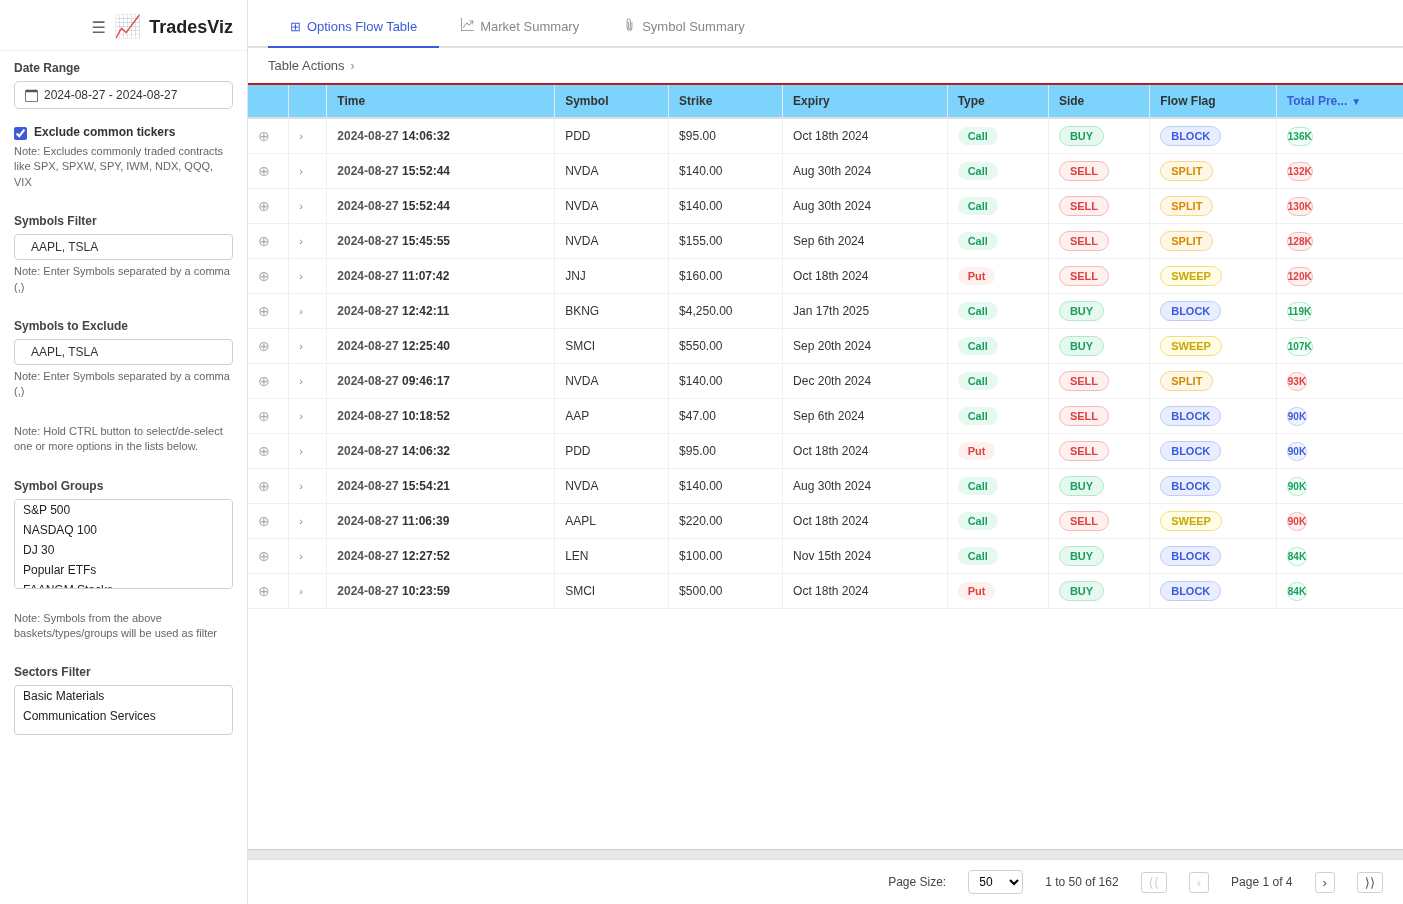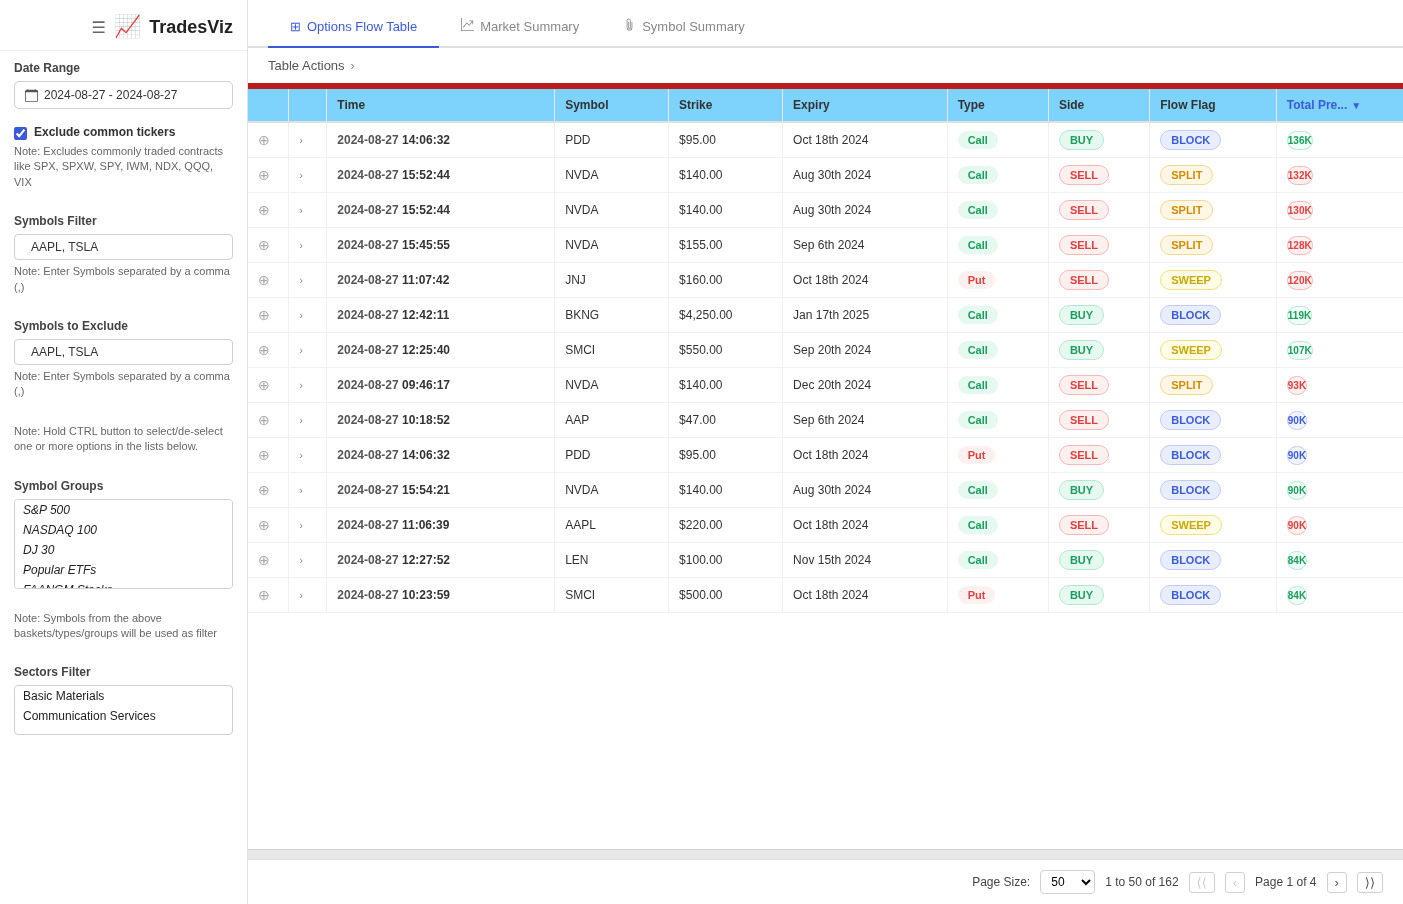--- a/index.html
+++ b/index.html
@@ -32,21 +32,21 @@
     .checkbox-label { font-size: 12px; font-weight: 600; color: #333; }
     .note-text { font-size: 11px; color: #666; margin-bottom: 8px; line-height: 1.4; }
 
     .filter-input {
       width: 100%; border: 1px solid #d0d0d0; border-radius: 4px; padding: 5px 16px;
       font-size: 12px; color: #333; margin-bottom: 4px; outline: none;
     }
 
     .symbol-groups-list {
       border: 1px solid #d0d0d0; border-radius: 4px; background: #fff;
-      height: 90px; overflow-y: auto; font-size: 12px; font-style: italic;
+      height: 90px; overflow-y: auto; font-size: 12px;
     }
     .symbol-groups-list .group-item { padding: 3px 8px; cursor: pointer; }
 
     .sectors-list {
       border: 1px solid #d0d0d0; border-radius: 4px; background: #fff;
       height: 50px; overflow-y: auto; font-size: 12px;
     }
     .sectors-list .sector-item { padding: 3px 8px; cursor: pointer; }
 
     .scroll-wrapper { position: relative; }
@@ -66,21 +66,21 @@
       text-decoration: none;
     }
     .tab.active { color: #3b5bdb; border-bottom: 2px solid #3b5bdb; font-weight: 500; }
     .tab svg { font-size: 14px; }
 
     
     .table-area { flex: 1; display: flex; flex-direction: column; padding: 0; overflow: hidden; background: #fff; }
 
     .table-actions-bar {
       display: flex; align-items: center; gap: 6px; padding: 10px 20px; font-size: 13px; color: #555;
-      border-bottom: 6px solid #b91c1c;
+      border-bottom: 2px solid #b91c1c;
     }
     .table-actions-bar .arrow { font-size: 12px; color: #888; }
 
     .table-scroll { flex: 1; overflow-y: auto; overflow-x: auto; }
 
     table { width: 100%; border-collapse: collapse; min-width: 900px; }
     thead th {
       background: #7dd3fc; border-bottom: 2px solid #e0e0e0; border-right: 1px solid #e8e8e8;
       padding: 9px 10px; font-size: 12px; font-weight: 700; color: #333; text-align: left;
       white-space: nowrap; position: sticky; top: 0; z-index: 2;
@@ -110,21 +110,21 @@
     .total-pre {
       display: inline-block; padding: 3px 0; border-radius: 12px; font-size: 10px; font-weight: 600;
       border: 1px solid;
     }
     .total-pre-green { color: #1a9e5c; border-color: #b3e8d0; background: #f0fff7; }
     .total-pre-red { color: #e04040; border-color: #f5b8b8; background: #fff0f0; }
     .total-pre-blue { color: #3b5bdb; border-color: #c0ccf5; background: #f0f4ff; }
 
     
     .pagination-bar {
-      display: flex; align-items: center; justify-content: flex-end; gap: 10px;
+      display: flex; align-items: center; justify-content: flex-end; gap: 22px;
       padding: 10px 20px; border-top: 1px solid #e0e0e0; background: #fff; font-size: 12px; color: #444;
     }
     .page-size-select {
       border: 1px solid #d0d0d0; border-radius: 4px; padding: 3px 6px; font-size: 12px;
       background: #fff; cursor: pointer;
     }
     .page-nav-btn {
       border: 1px solid #d0d0d0; border-radius: 3px; padding: 2px 7px; background: #fff;
       cursor: pointer; font-size: 13px; color: #555;
     }

